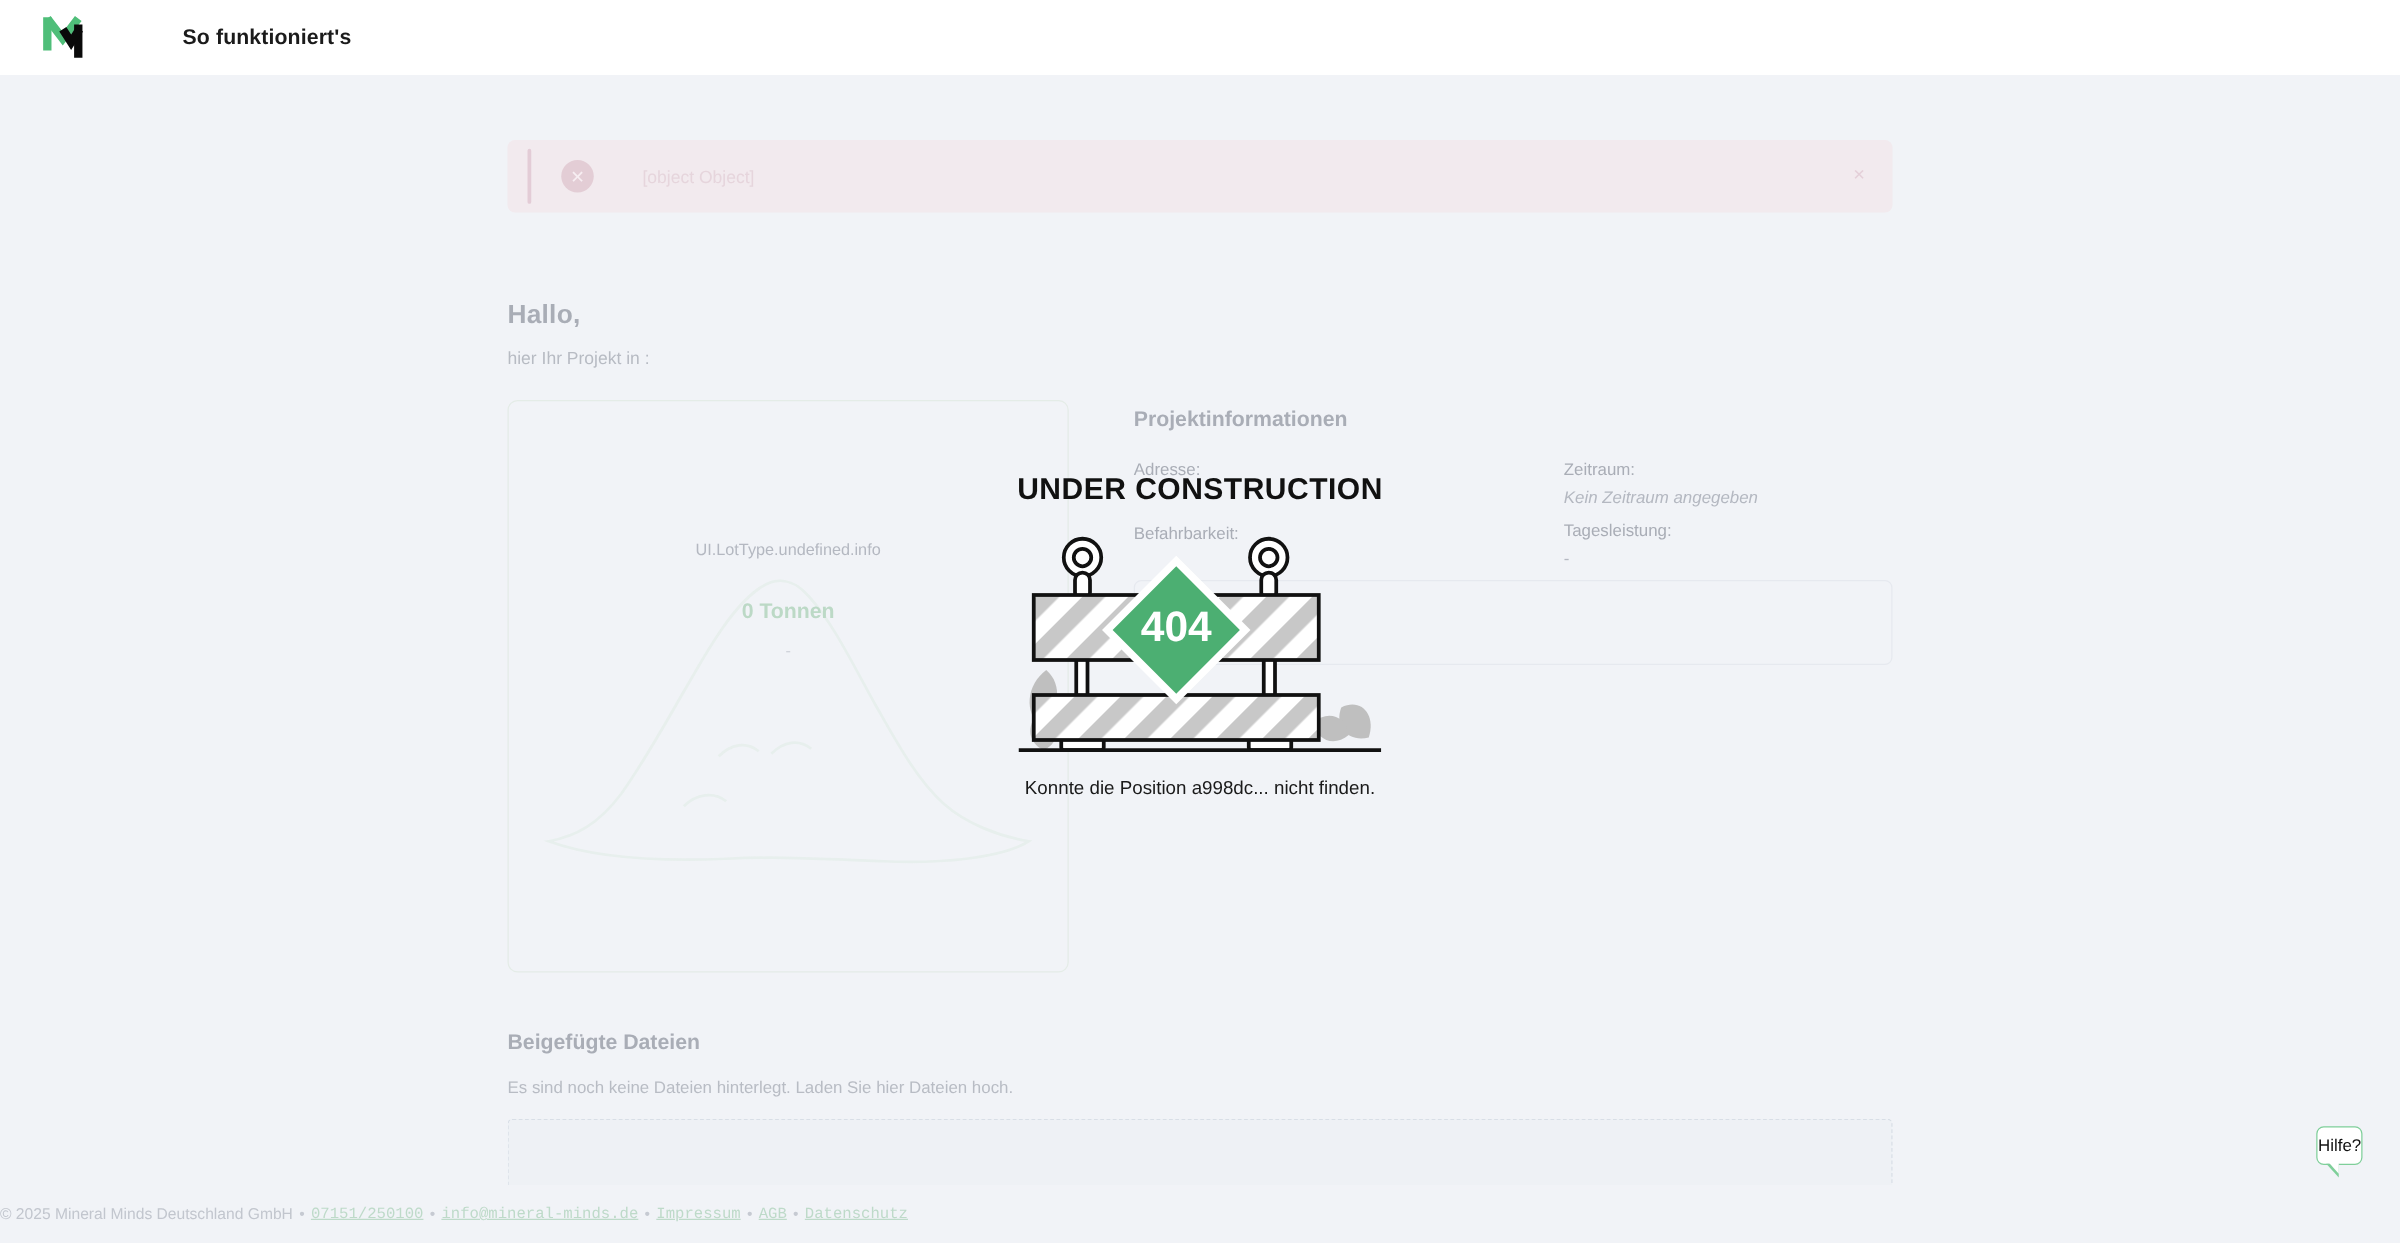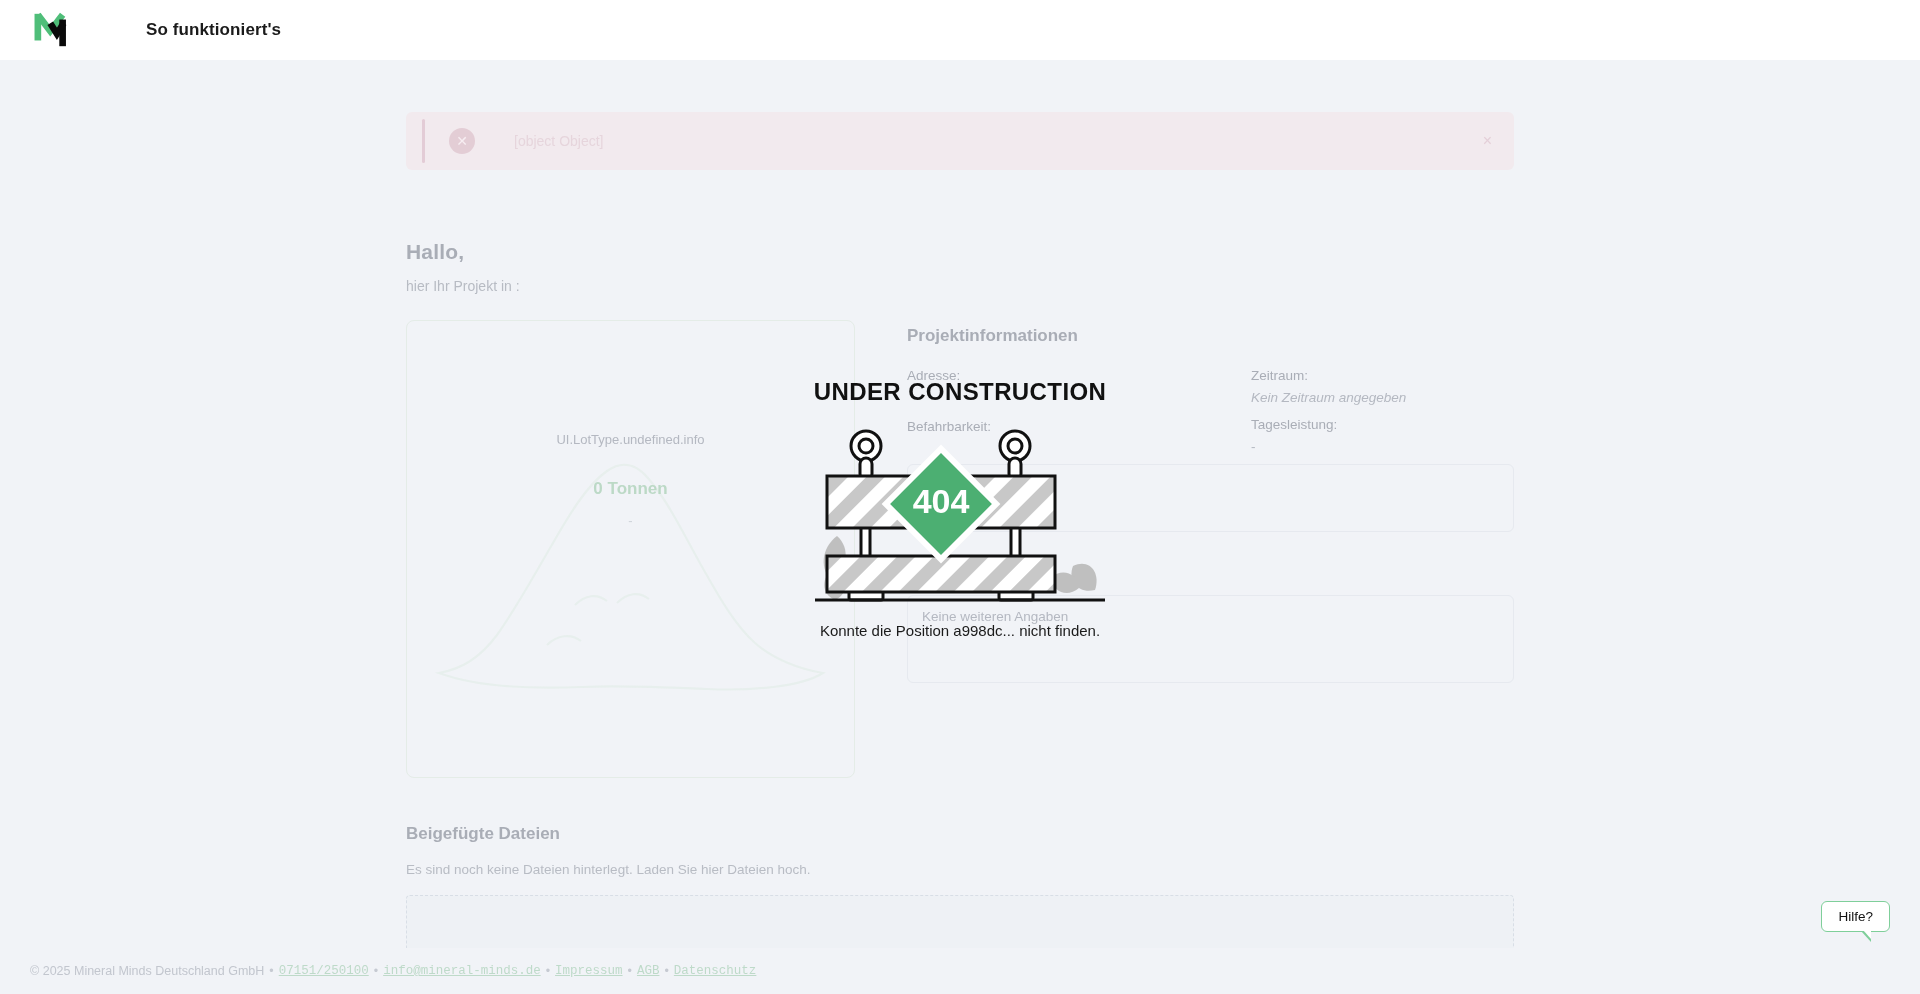--- a/index.html
+++ b/index.html
@@ -287,42 +287,41 @@
 
   
   .footer {
     position: absolute;
     left: 0;
     bottom: 0;
     width: 1920px;
     height: 46px;
     display: flex;
     align-items: center;
-    padding-left: 30px;
     font-size: 12.5px;
     color: #c2c6ce;
     background: #f1f3f7;
     z-index: 25;
   }
   .footer a {
     color: #bedac9;
     text-decoration: underline;
     font-family: Liberation Mono, monospace;
   }
   .footer .sep { margin: 0 5px; color: #c6cad2; }
 
   
   .help-bubble {
     position: absolute;
     right: 30px;
     bottom: 62px;
     background: #ffffff;
     border: 1.5px solid #7fcf9a;
     border-radius: 6px;
-    padding: 7px 16px;
+    padding: 7px 0;
     font-size: 13.5px;
     color: #111;
     z-index: 40;
     cursor: pointer;
   }
   .help-bubble::after,
   .help-bubble::before {
     content: "";
     position: absolute;
     right: 18px;
@@ -399,21 +398,20 @@
             <div class="field-value italic">Kein Zeitraum angegeben</div>
             <div style="height:12px"></div>
             <div class="field-label">Tagesleistung:</div>
             <div class="field-value">-</div>
           </div>
         </div>
 
         <div class="info-box"></div>
 
         <div class="details-title">Details zum Projekt</div>
-        <div class="details-box">Keine weiteren Angaben</div>
       </div>
     </div>
 
     <div class="files">
       <h2>Beigefügte Dateien</h2>
       <p>Es sind noch keine Dateien hinterlegt. Laden Sie hier Dateien hoch.</p>
       <div class="dropzone"></div>
     </div>
 
     <div class="overlay404">

